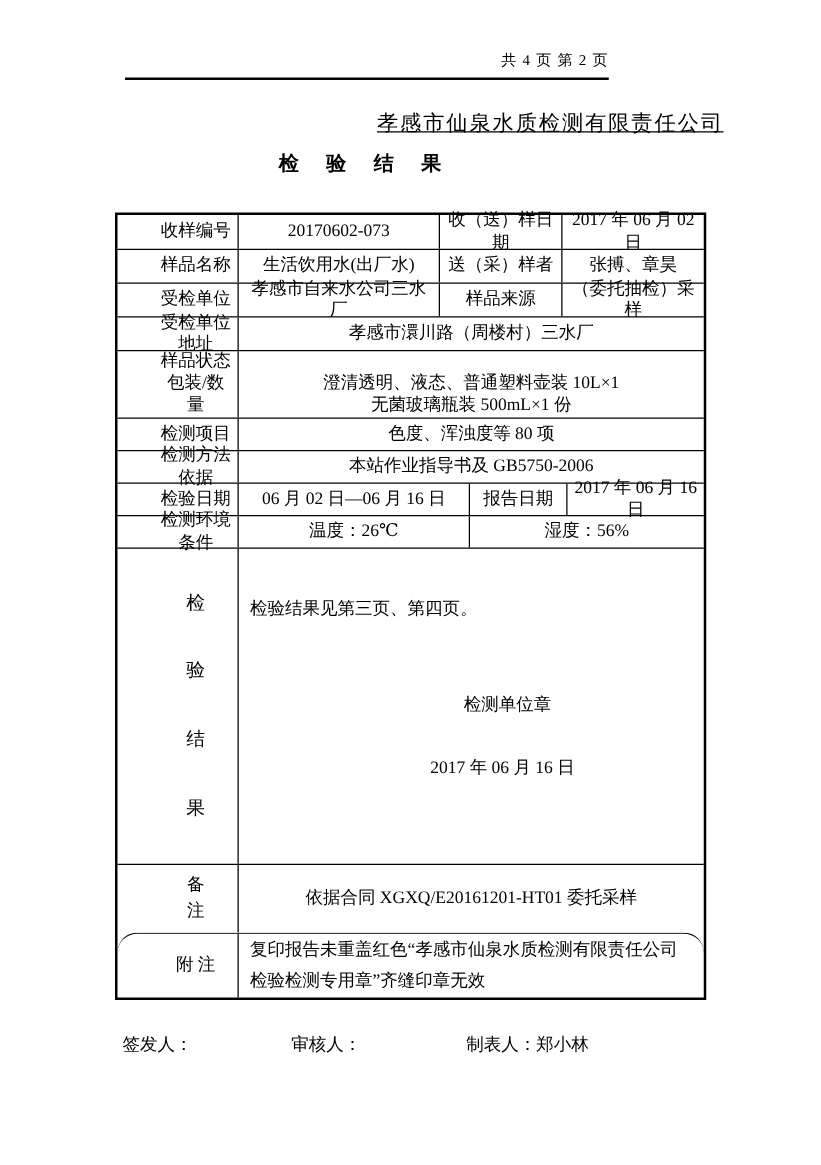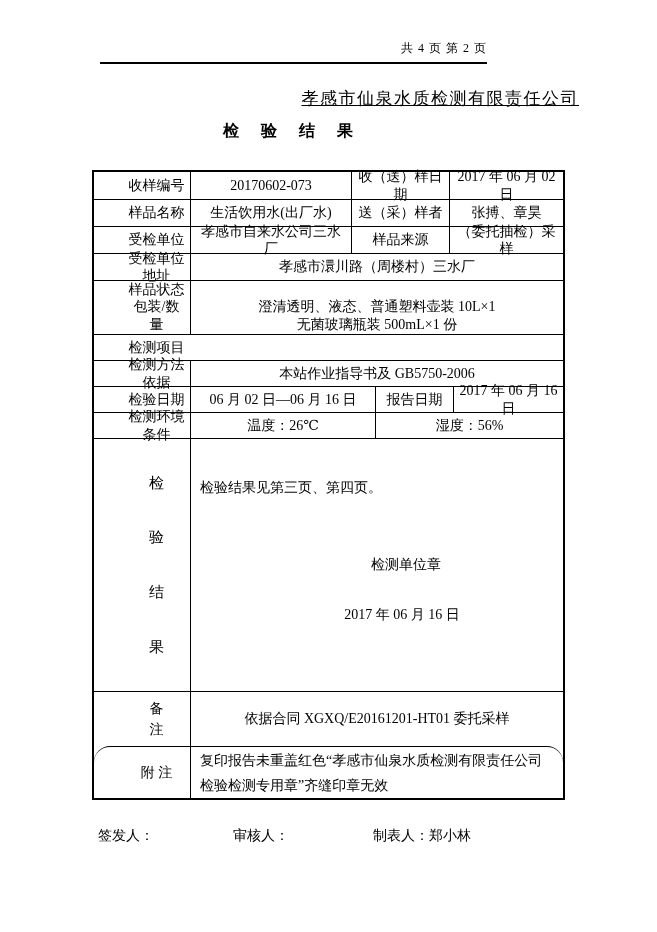--- a/index.html
+++ b/index.html
@@ -108,20 +108,21 @@
         <div>包装/数量</div>
       </div>
       <div class="cell c-last two-line">
         <div>澄清透明、液态、普通塑料壶装 10L×1</div>
         <div>无菌玻璃瓶装 500mL×1 份</div>
       </div>
     </div>
 
     <div class="row h26">
       <div class="cell c-label">检测项目</div>
+      <div class="cell c-last">色度、浑浊度等 80 项</div>
     </div>
 
     <div class="row h26">
       <div class="cell c-label">检测方法依据</div>
       <div class="cell c-last">本站作业指导书及 GB5750-2006</div>
     </div>
 
     <div class="row h26">
       <div class="cell c-label">检验日期</div>
       <div class="cell c1b">06 月 02 日—06 月 16 日</div>

